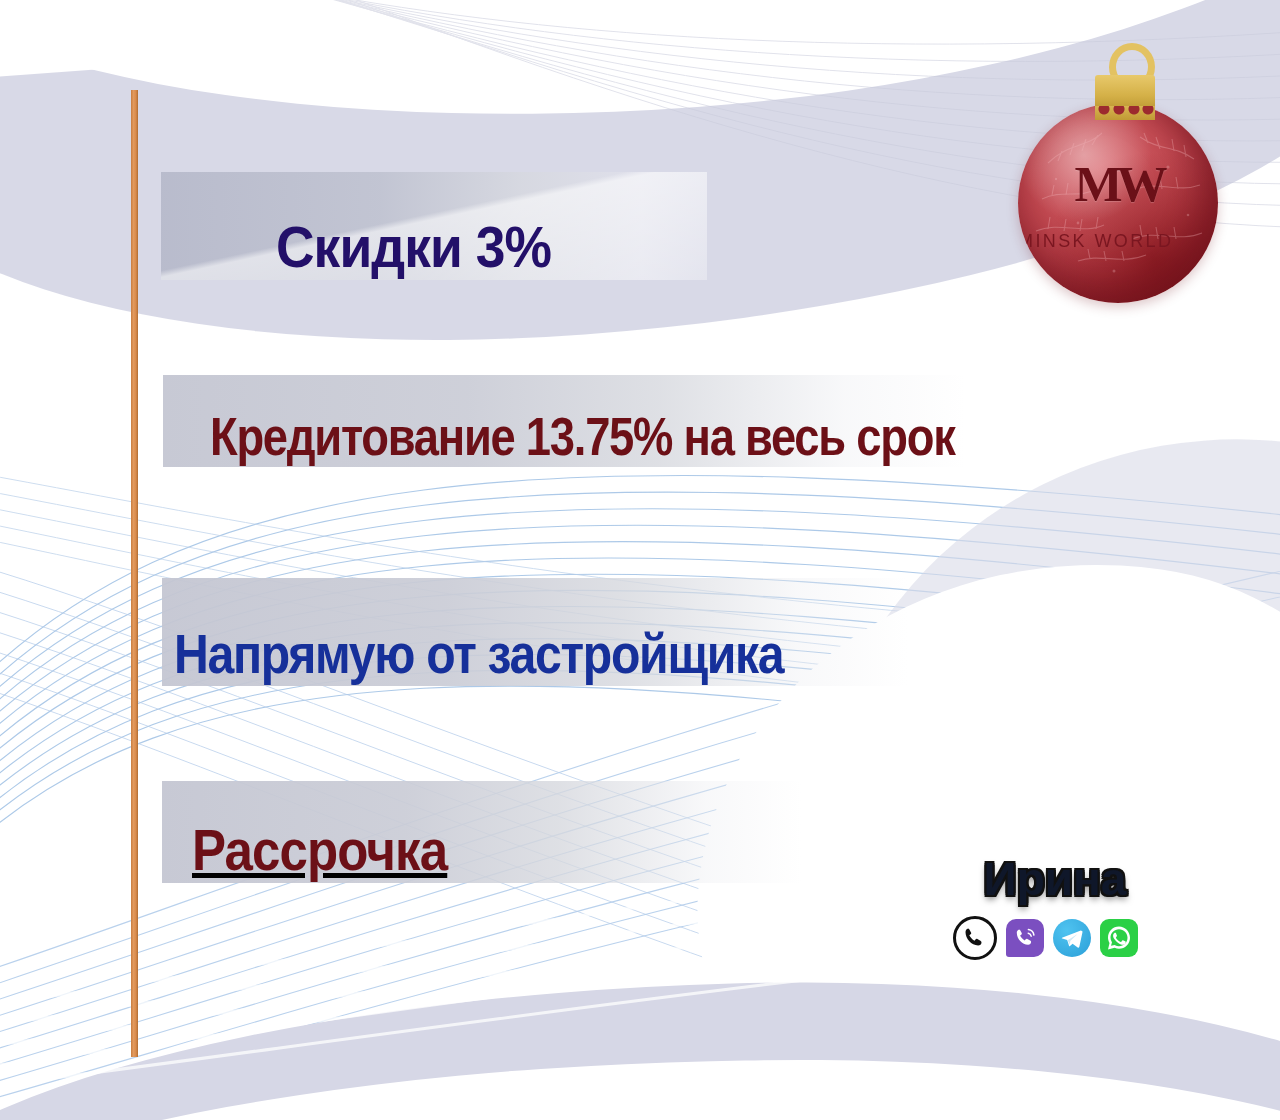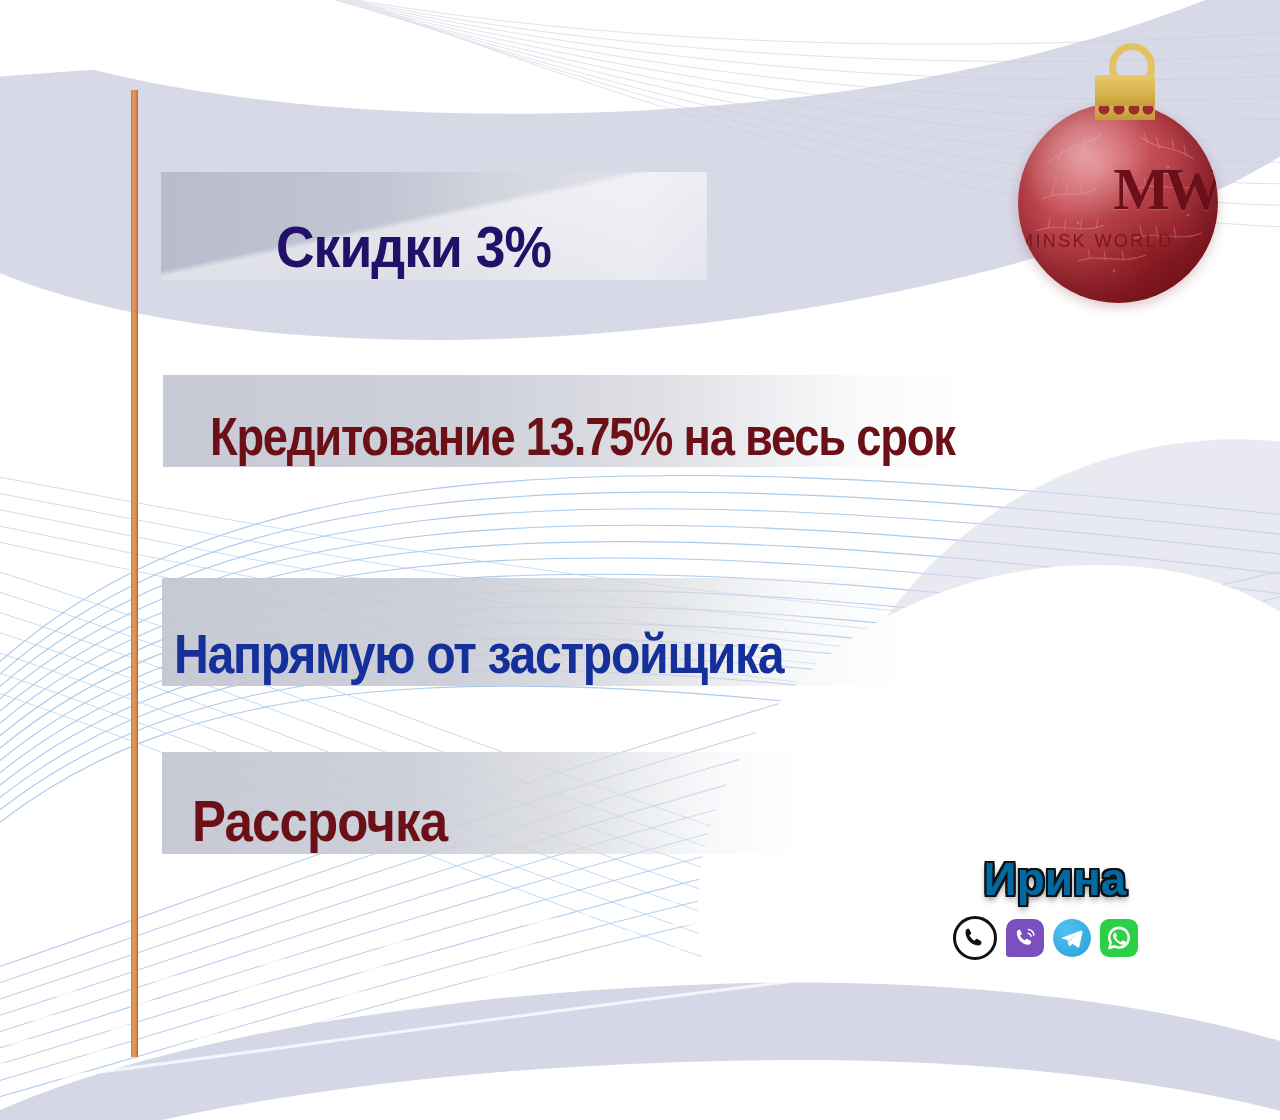--- a/index.html
+++ b/index.html
@@ -110,21 +110,21 @@
 
   #b3{left:162px;top:578px;width:746px;height:108px;}
   #b3 .txt{
     margin-left:12px;
     font-family:"Liberation Sans Narrow","Liberation Sans", sans-serif;
     font-weight:700;font-size:56px;letter-spacing:-1.5px;
     color:#16309a;
     transform:scaleX(.86);transform-origin:left center;
   }
 
-  #b4{left:162px;top:752px;width:640px;height:102px;}
+  #b4{left:162px;top:781px;width:640px;height:102px;text-decoration:underline;}
   #b4 .txt{
     margin-left:30px;
     font-family:"Liberation Sans Narrow","Liberation Sans", sans-serif;
     font-weight:700;font-size:58px;letter-spacing:-1px;
     color:#6c1017;
     transform:scaleX(.88);transform-origin:left center;
   }
 
   
   #ornament{position:absolute;left:1000px;top:25px;width:218px;height:290px;}
@@ -157,40 +157,40 @@
       radial-gradient(circle at 42% 34%, #d8636a 0%, #c24a52 38%, #a9323c 66%, #8e1f2a 100%);
     box-shadow:inset -14px -16px 38px rgba(90,8,16,.55), 0 4px 12px rgba(120,30,40,.25);
     z-index:1;
     overflow:hidden;
   }
   .orn-frost{
     position:absolute;left:0;top:0;width:200px;height:200px;
     opacity:.33;
   }
   .orn-mw{
-    position:absolute;left:0;top:52px;width:200px;text-align:right;
+    position:absolute;left:0;top:52px;width:200px;text-align:center;
     font-family:"Liberation Serif", serif;
-    font-weight:700;font-size:60px;color:#6b1018;
+    font-weight:700;font-size:51px;color:#6b1018;
     letter-spacing:-6px;
     text-shadow:0 1px 1px rgba(255,255,255,.18);
     z-index:4;
   }
   .orn-name{
     position:absolute;left:0;top:128px;width:200px;text-align:left;
     font-family:"Liberation Sans", sans-serif;
     font-size:18px;letter-spacing:2.4px;color:#7a1620;
     z-index:4;
   }
 
   
   #contact{position:absolute;left:950px;top:852px;width:210px;height:112px;}
   .agent-name{
     position:absolute;left:0;top:0;width:210px;text-align:center;
     font-family:"Liberation Sans", sans-serif;
-    font-weight:700;font-size:46px;color:#0369a1;
+    font-weight:700;font-size:46px;color:#0f172a;
     letter-spacing:0px;
     text-shadow:
       -2px 0 0 #111,2px 0 0 #111,0 -2px 0 #111,0 2px 0 #111,
       -2px -2px 0 #111,2px -2px 0 #111,-2px 2px 0 #111,2px 2px 0 #111,
       0 4px 7px rgba(0,0,0,.55);
   }
   .icon-row{position:absolute;left:3px;top:64px;display:flex;gap:9px;align-items:center;}
   .ico{width:38px;height:38px;border-radius:9px;position:relative;display:block;}
   .ico.phone{border-radius:50%;background:#ffffff;border:3px solid #111;box-shadow:0 0 0 1px #fff;}
   .ico.viber{background:#7b4fc0;border-radius:10px 10px 10px 3px;}

